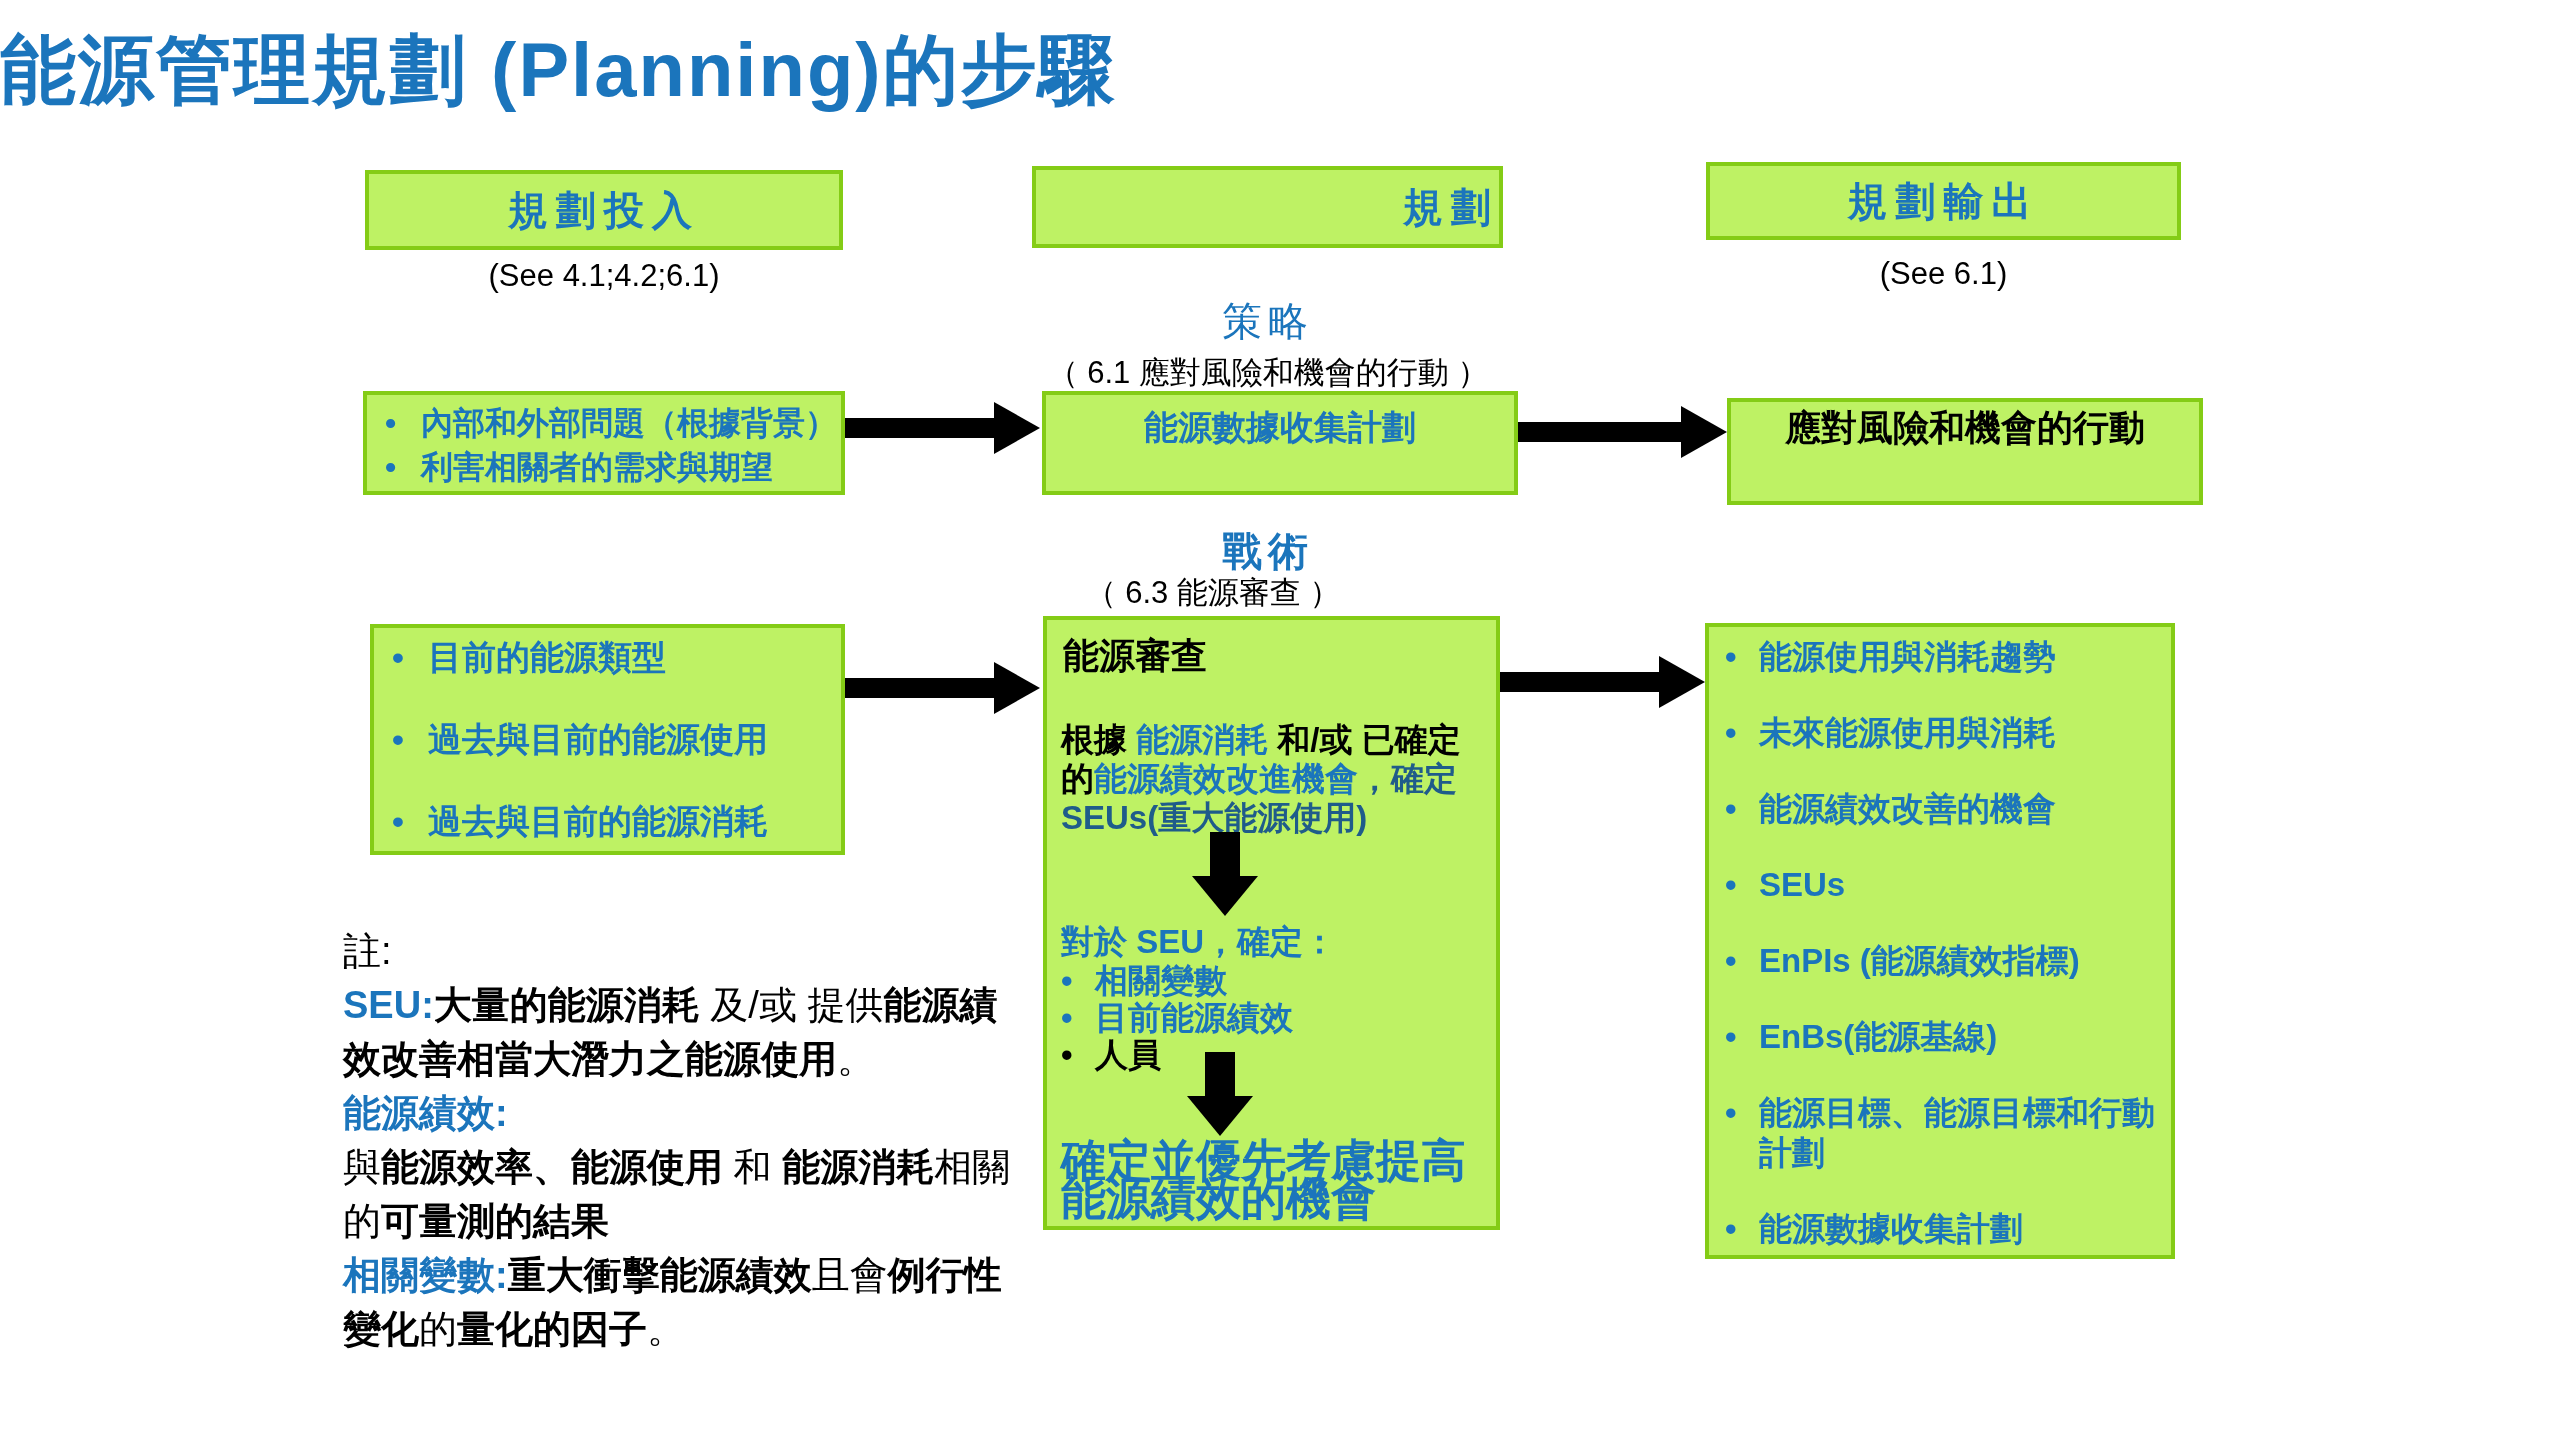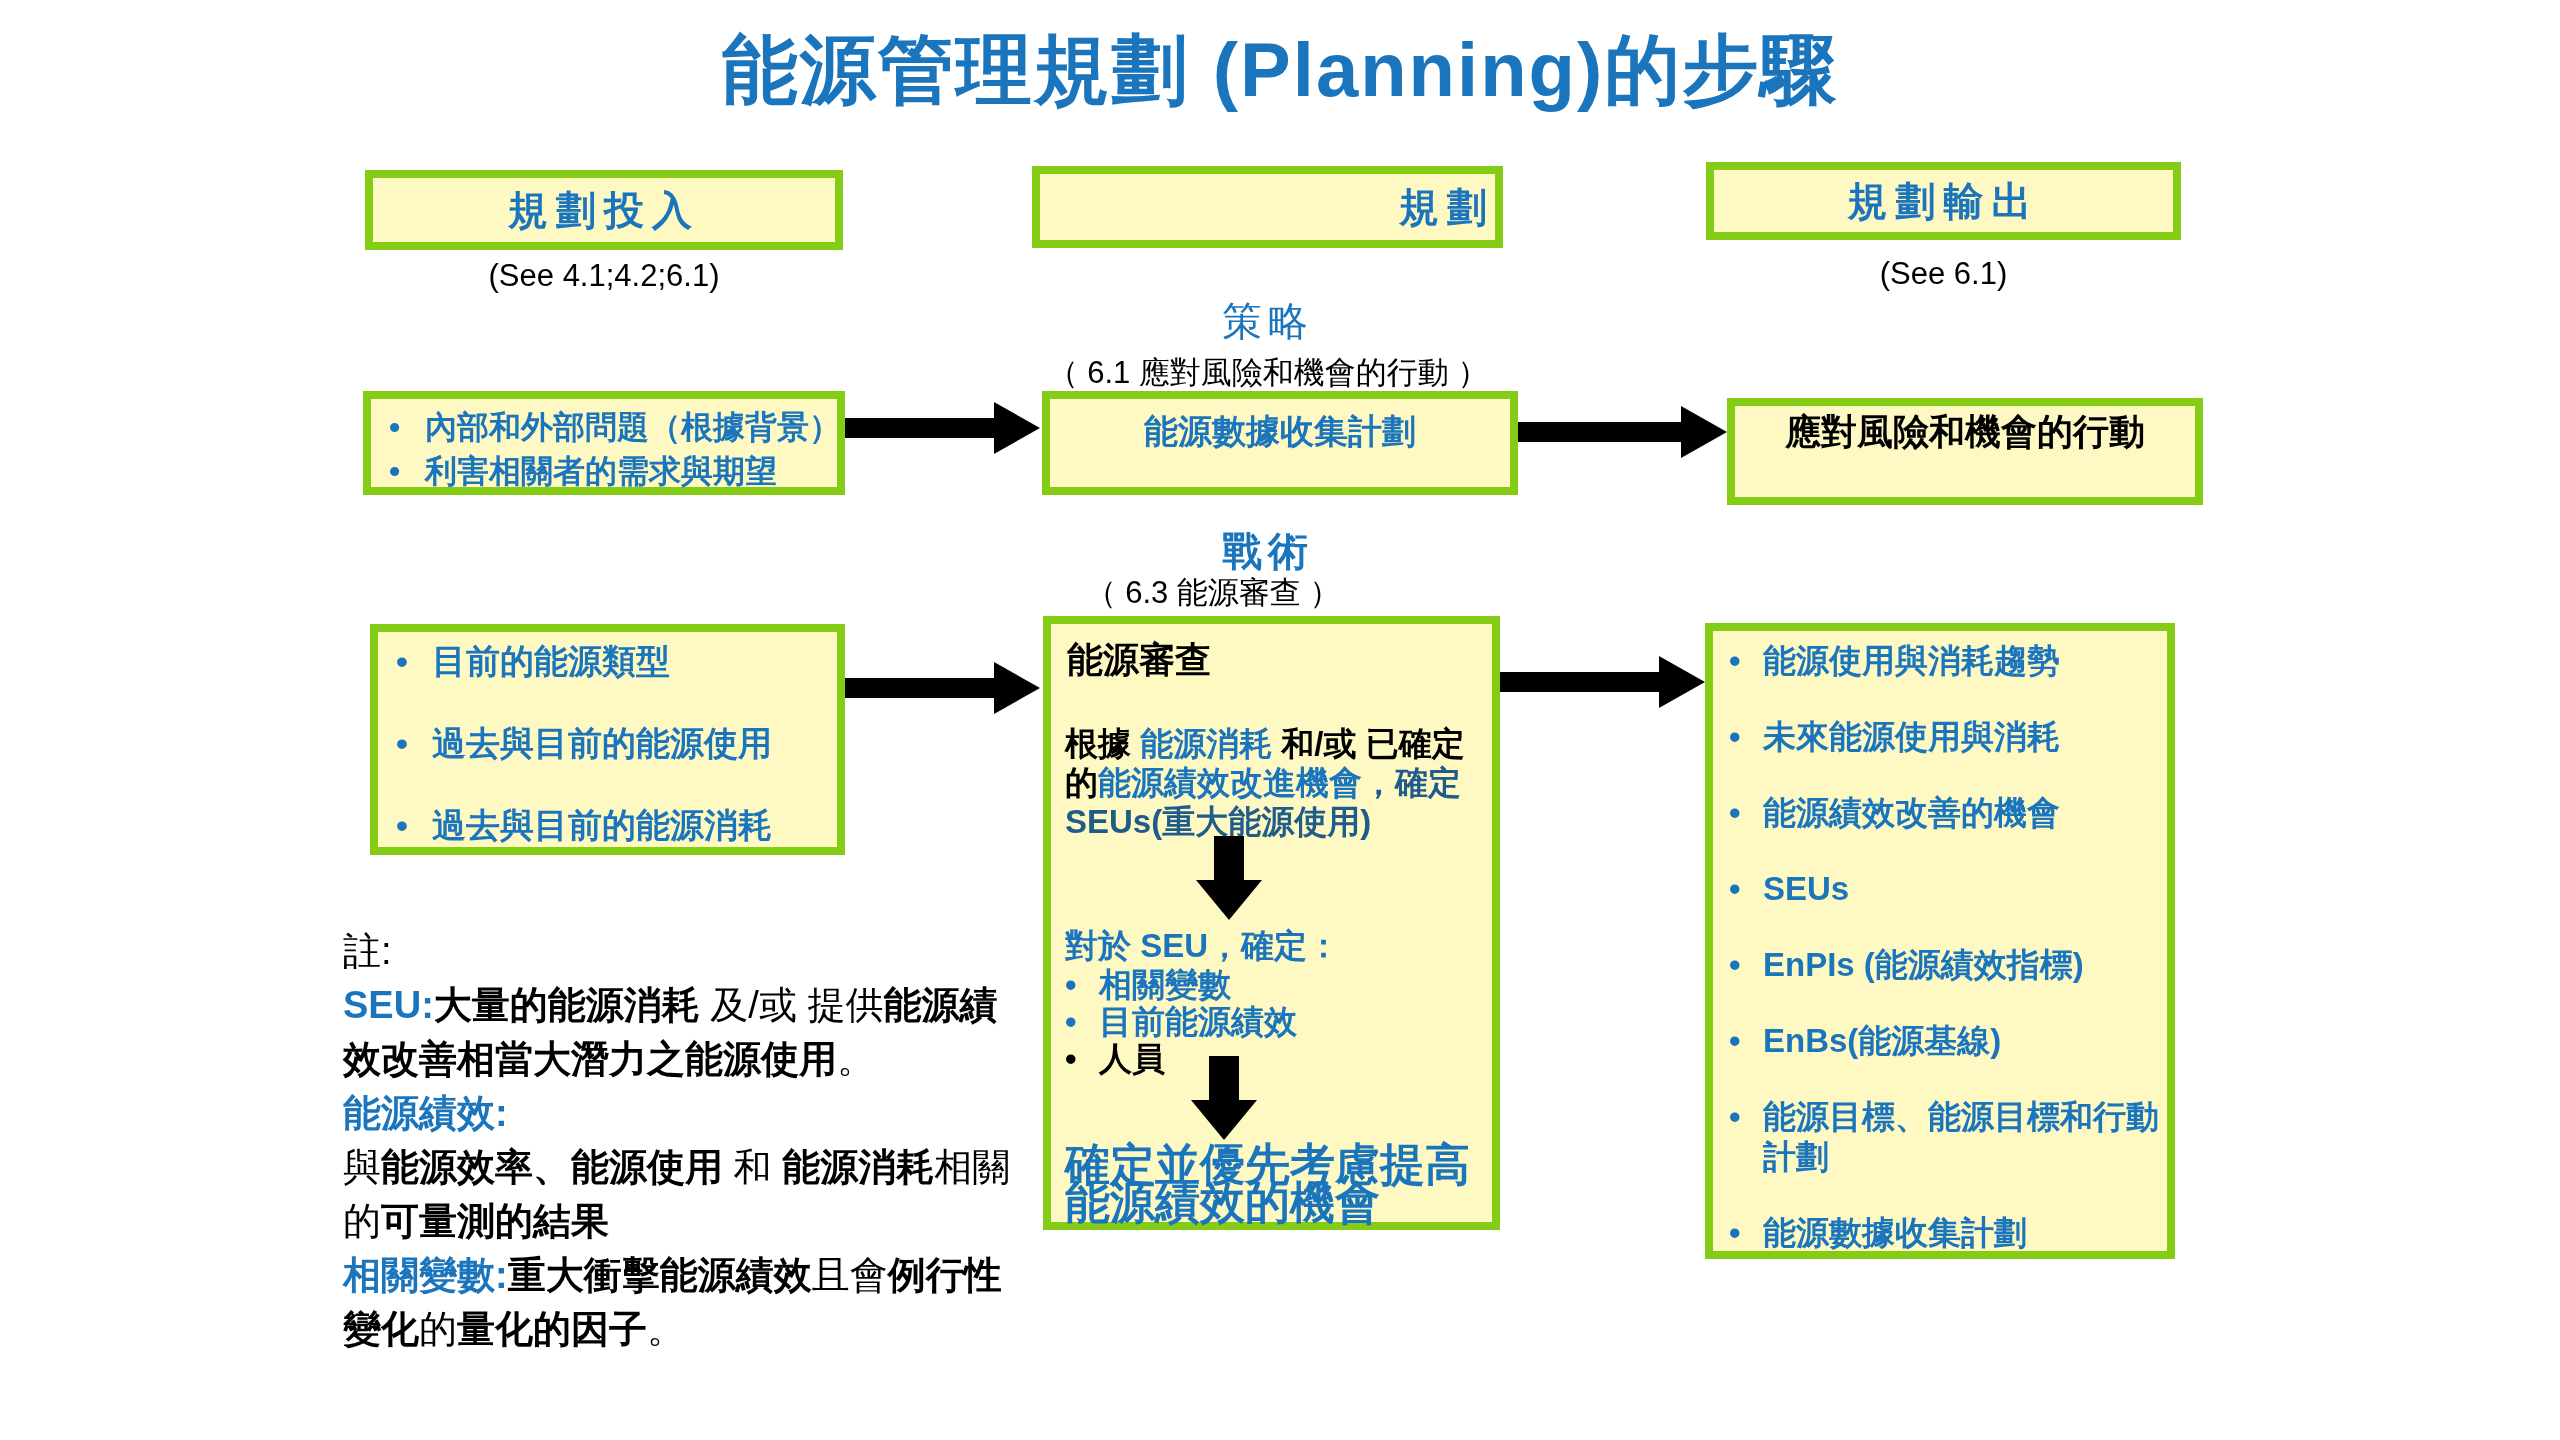--- a/index.html
+++ b/index.html
@@ -1,27 +1,27 @@
 <!DOCTYPE html>
 <html><head>
 <meta charset="utf-8">
 <style>
   :root{ --blue:#1B75BC; --dark:#1F5C8A; }
   *{margin:0;padding:0;box-sizing:border-box;}
   html,body{width:2560px;height:1440px;}
   body{background:#fff;font-family:"Liberation Sans",sans-serif;position:relative;overflow:hidden;color:#000;}
   .abs{position:absolute;}
-  .box{border:8px solid #84cc16;background:#fef9c3;}
+  .box{border:4px solid #84cc16;background:#bef264;}
   .c-blue{color:var(--blue);} .c-dark{color:var(--dark);} .c-black{color:#000;}
   .b{font-weight:700;}
   ul{list-style:none;}
   li{display:flex;align-items:flex-start;}
   .blt{flex:0 0 46px;padding-left:10px;font-weight:700;}
 
-  #title{left:0;right:0;top:20px;font-size:76px;font-weight:700;color:var(--blue);text-align:center;letter-spacing:2px;}
+  #title{left:0;right:0;top:20px;font-size:76px;font-weight:700;color:var(--blue);letter-spacing:2px;}
 
   #hbox1{left:365px;top:170px;width:478px;height:80px;display:flex;align-items:center;justify-content:center;}
   #hbox2{left:1032px;top:166px;width:471px;height:82px;display:flex;align-items:center;justify-content:flex-end;}
   #hbox3{left:1706px;top:162px;width:475px;height:78px;display:flex;align-items:center;justify-content:center;}
   .hlabel{font-size:40px;font-weight:700;color:var(--blue);letter-spacing:8px;}
   #see1{left:365px;top:258px;width:478px;font-size:31px;text-align:center;}
   #see2{left:1706px;top:256px;width:475px;font-size:31px;text-align:center;}
 
   #strategy{left:1033px;top:294px;width:470px;font-size:40px;font-weight:400;color:var(--blue);text-align:center;letter-spacing:6px;}
   #strategyNote{left:933px;top:352px;width:670px;font-size:31px;text-align:center;white-space:nowrap;}

